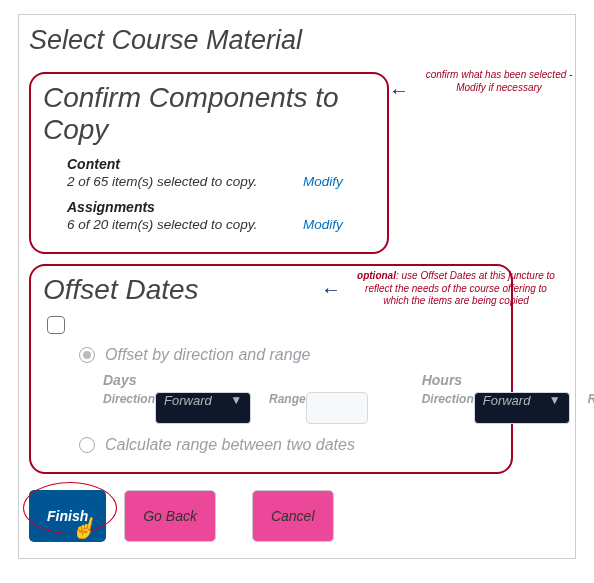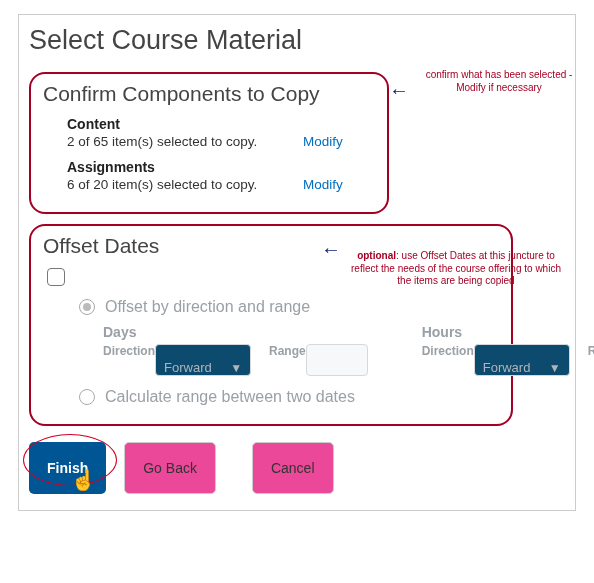--- a/index.html
+++ b/index.html
@@ -8,36 +8,37 @@
     padding: 14px 18px;
     font-family: Arial, Helvetica, sans-serif;
     color: #222;
     background: #fff;
     width: 594px;
   }
   .frame {
     border: 1px solid #ccc;
     padding: 6px 10px 16px 10px;
     position: relative;
+    font-style: italic;
   }
   h1.page-title {
     font-size: 27px;
     font-weight: 400;
     margin: 4px 0 16px 0;
     color: #444;
   }
   .callout {
     border: 2px solid #a40023;
     border-radius: 16px;
     padding: 8px 12px 10px 12px;
     position: relative;
     margin-bottom: 10px;
   }
   .callout h2 {
-    font-size: 21px;
+    font-size: 28px;
     font-weight: 400;
     margin: 0 0 10px 0;
     color: #444;
   }
   .component-block {
     margin-left: 24px;
     margin-bottom: 10px;
   }
   .component-block .label {
     font-weight: bold;
@@ -115,23 +116,23 @@
   .sub-label {
     font-size: 12px;
     color: #9aa0a6;
     margin-bottom: 3px;
     font-weight: 600;
   }
   .select-box {
     width: 96px; height: 32px;
     border: 1px solid #d6d9dc;
     border-radius: 4px;
-    background: #0c4a6e;
-    display: flex;
-    align-items: flex-end;
+    background: #0f172a;
+    display: flex;
+    align-items: flex-start;
     justify-content: space-between;
     padding: 0 8px;
     font-size: 13px;
     color: #b0b4b9;
   }
   .num-box {
     width: 62px; height: 32px;
     border: 1px solid #d6d9dc;
     border-radius: 4px;
     background: #f7f8f9;
@@ -207,21 +208,21 @@
     </div>
   </div>
 
   <span class="arrow" style="left:370px; top:62px;">←</span>
   <div class="annot" style="left:400px; top:54px; width:160px;">confirm what has been selected - Modify if necessary</div>
 
   <div class="callout" style="width:484px;">
     <h2>Offset Dates</h2>
 
     <span class="arrow" style="left:290px; top:10px;">←</span>
-    <div class="annot" style="left:320px; top:4px; width:210px;margin-top:20px;">
+    <div class="annot" style="left:320px; top:4px; width:210px;">
       <b>optional</b><span>: use Offset Dates at this juncture to reflect the needs of the course offering to which the items are being copied</span>
     </div>
 
     <div class="checkbox-row">
       <span class="chk"></span>
     </div>
 
     <div class="radio-row">
       <span class="radio">
           <span class="dot"></span>

